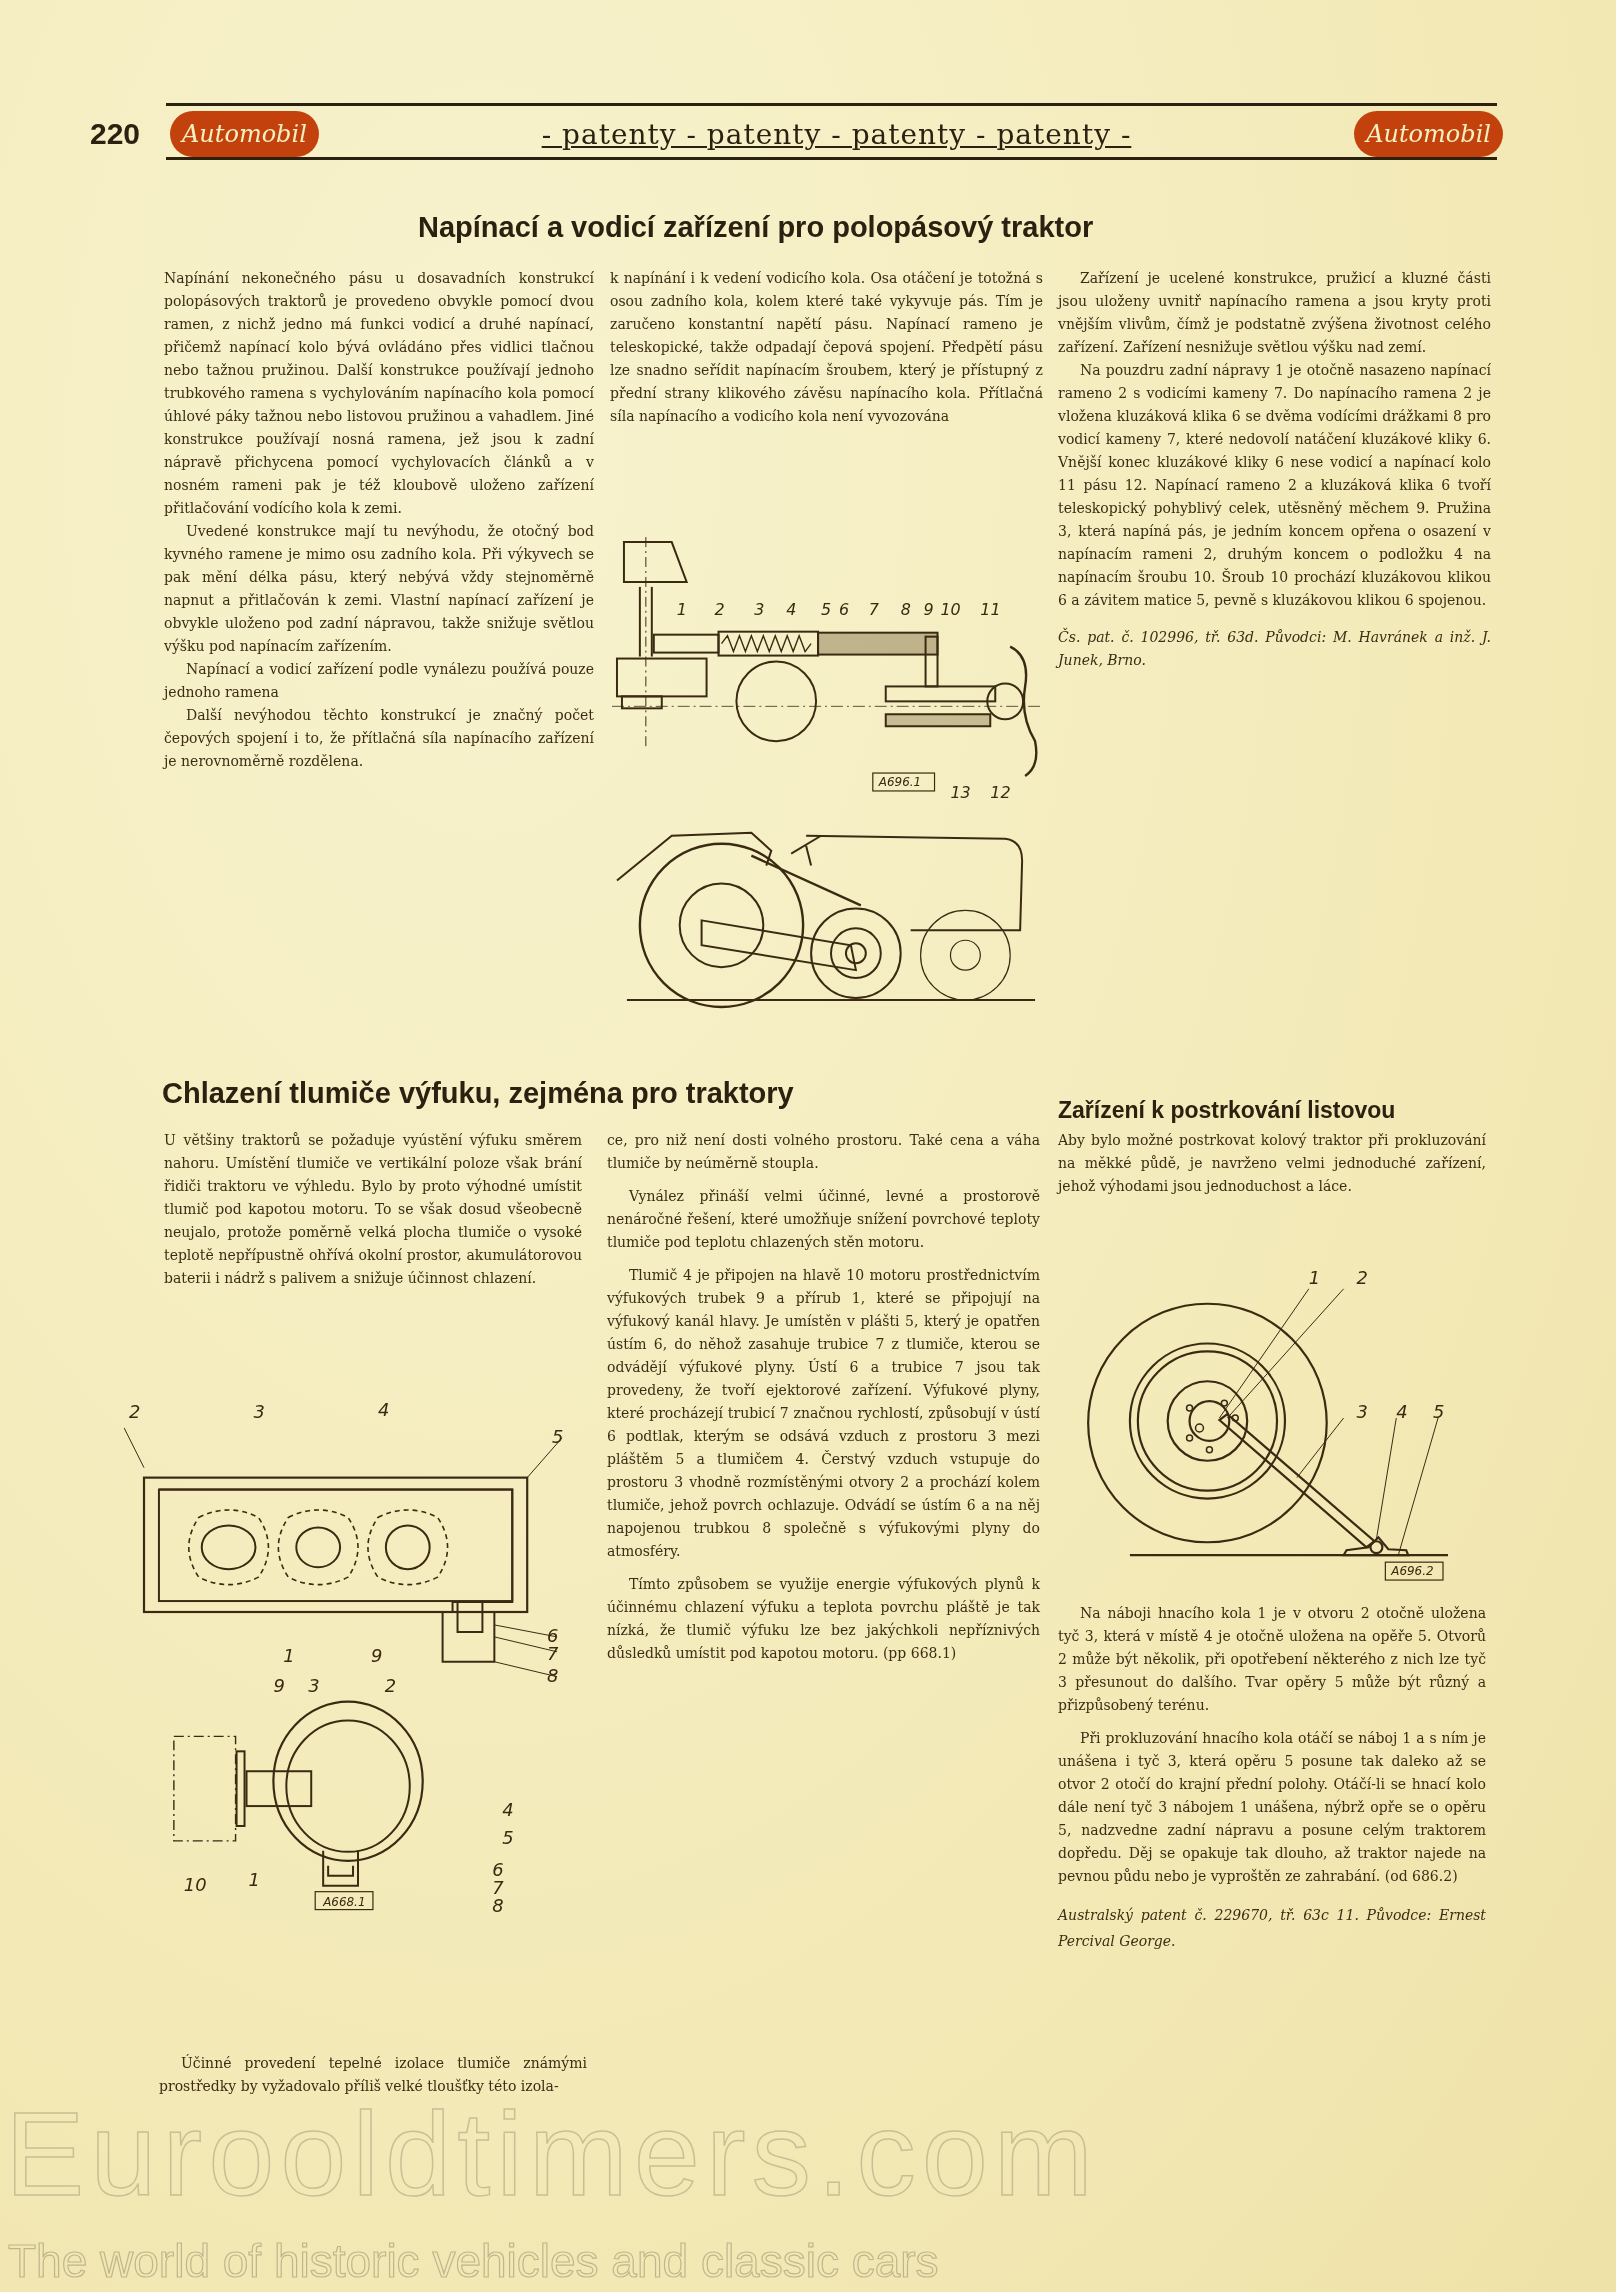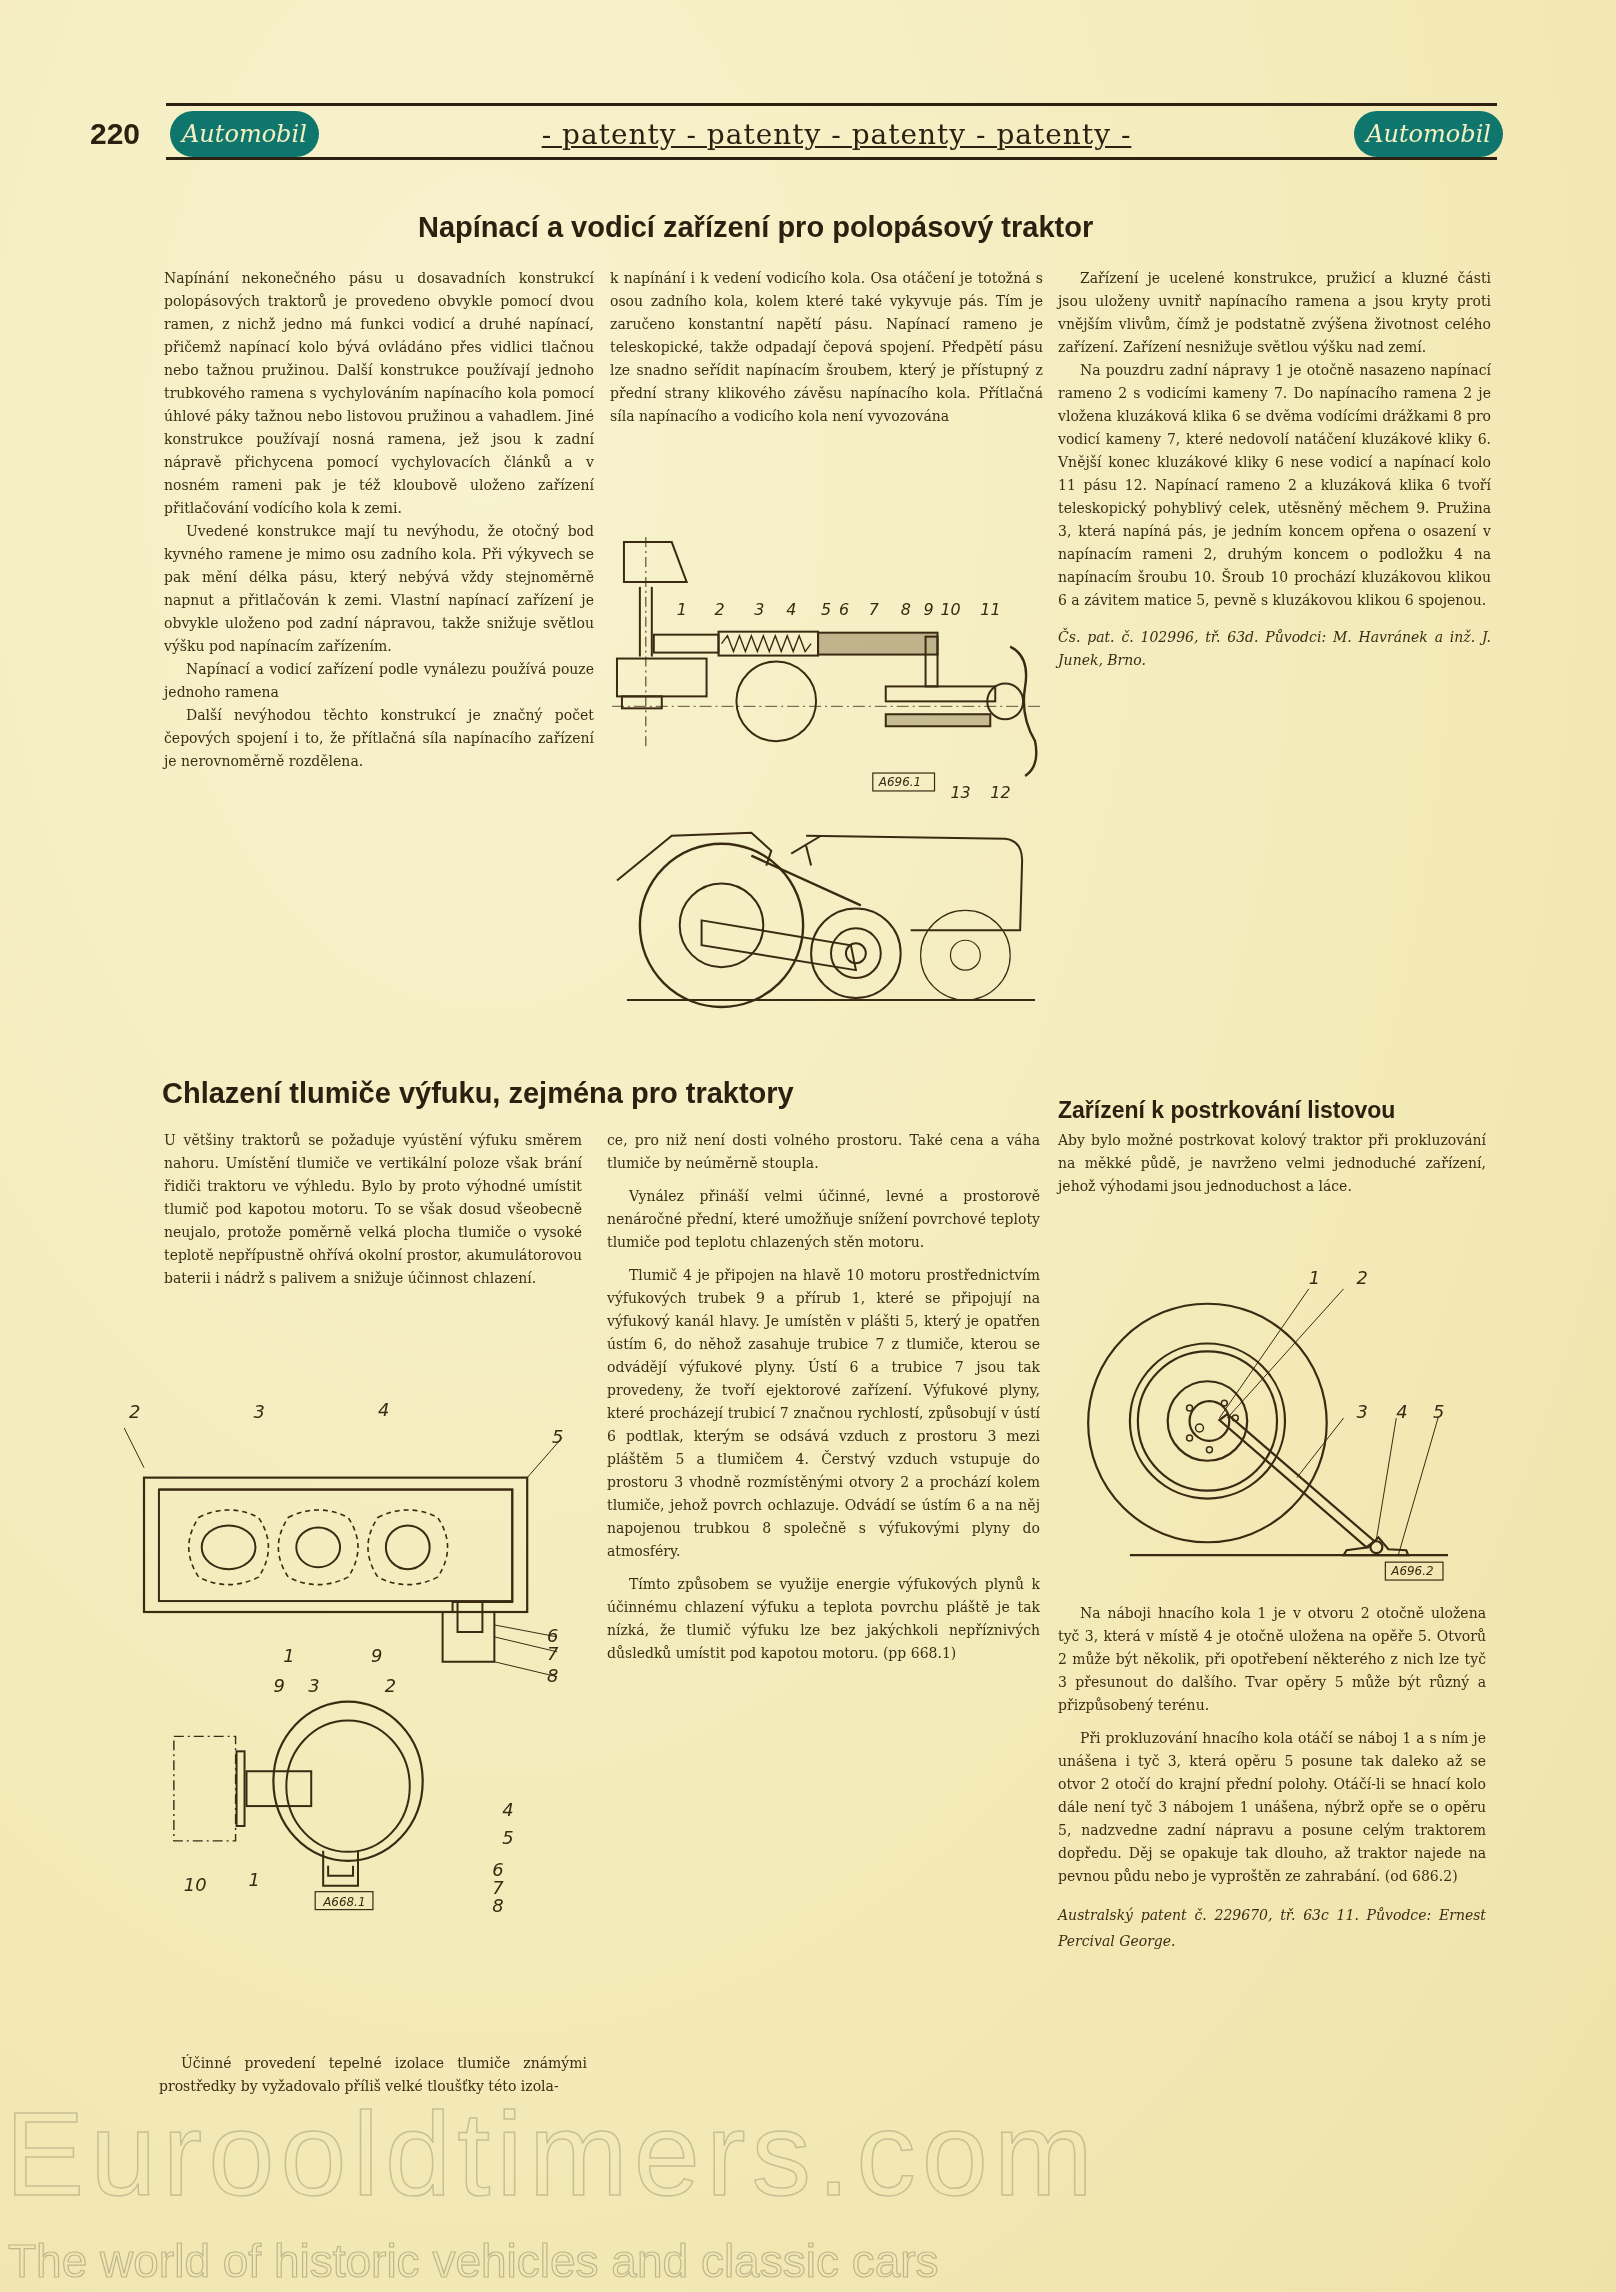--- a/index.html
+++ b/index.html
@@ -7,21 +7,21 @@
     width:1617px; height:2292px; overflow:hidden; position:relative;
     background:#f6efc0;
     background-image: radial-gradient(ellipse at 30% 20%, #f8f3cf 0%, #f3eab8 60%, #efe2a8 100%);
     color:#3a2c14;
     font-family:"DejaVu Serif", serif;
   }
   
   .rule { position:absolute; left:166px; width:1331px; height:3px; background:#2c2010; }
   .masthead { position:absolute; left:90px; top:104px; width:1413px; height:60px; display:flex; align-items:center; }
   .pageno { font-family:"Liberation Sans", sans-serif; font-weight:bold; font-size:30px; color:#2c2010; width:80px; }
-  .logo { background:#0f766e; color:#f6efc0; border-radius:26px; font-family:"DejaVu Serif", serif; font-style:italic; font-size:24px; padding:6px 12px; height:34px; line-height:34px; display:inline-block;text-align:right; }
+  .logo { background:#c2410c; color:#f6efc0; border-radius:26px; font-family:"DejaVu Serif", serif; font-style:italic; font-size:24px; padding:6px 12px; height:34px; line-height:34px; display:inline-block;text-align:right; }
   .patenty { font-family:"DejaVu Serif", serif; font-size:28px; color:#2c2010; letter-spacing:1px; margin:0 18px; flex:1; text-align:center; white-space:nowrap;text-decoration:underline; }
   .sec-title { position:absolute; font-family:"Liberation Sans", sans-serif; font-weight:bold; color:#2c2010; }
   .col { position:absolute; font-family:"DejaVu Serif", serif; font-size:14px; line-height:23px; text-align:justify; color:#3c2d14; }
   .col p { margin:0; text-indent:0; }
   .col p.ind { text-indent:22px; }
   .col p.gap { margin-top:10px; }
   .col p.cite { font-style:italic; margin-top:14px; text-indent:0; }
   .fig { position:absolute; }
   .fig svg { width:100%; height:100%; }
   .watermark { position:absolute; font-family:"Liberation Sans", sans-serif; color:transparent; -webkit-text-stroke:1.5px rgba(150,140,110,0.45); }
@@ -175,21 +175,21 @@
     <rect x="192" y="496" width="58" height="18" stroke-width="1.2"></rect>
   </svg>
 </div>
 
 <div class="col" style="left:159px; top:2052px; width:428px;">
   <p class="ind">Účinné provedení tepelné izolace tlumiče známými prostředky by vyžadovalo příliš velké tloušťky této izola-</p>
 </div>
 
 <div class="col" style="left:607px; top:1129px; width:433px;">
   <p>ce, pro niž není dosti volného prostoru. Také cena a váha tlumiče by neúměrně stoupla.</p>
-  <p class="ind gap">Vynález přináší velmi účinné, levné a prostorově nenáročné přední, které umožňuje snížení povrchové teploty tlumiče pod teplotu chlazených stěn motoru.</p>
+  <p class="ind gap">Vynález přináší velmi účinné, levné a prostorově nenáročné řešení, které umožňuje snížení povrchové teploty tlumiče pod teplotu chlazených stěn motoru.</p>
   <p class="ind gap">Tlumič 4 je připojen na hlavě 10 motoru prostřednictvím výfukových trubek 9 a přírub 1, které se připojují na výfukový kanál hlavy. Je umístěn v plášti 5, který je opatřen ústím 6, do něhož zasahuje trubice 7 z tlumiče, kterou se odvádějí výfukové plyny. Ústí 6 a trubice 7 jsou tak provedeny, že tvoří ejektorové zařízení. Výfukové plyny, které procházejí trubicí 7 značnou rychlostí, způsobují v ústí 6 podtlak, kterým se odsává vzduch z prostoru 3 mezi pláštěm 5 a tlumičem 4. Čerstvý vzduch vstupuje do prostoru 3 vhodně rozmístěnými otvory 2 a prochází kolem tlumiče, jehož povrch ochlazuje. Odvádí se ústím 6 a na něj napojenou trubkou 8 společně s výfukovými plyny do atmosféry.</p>
   <p class="ind gap">Tímto způsobem se využije energie výfukových plynů k účinnému chlazení výfuku a teplota povrchu pláště je tak nízká, že tlumič výfuku lze bez jakýchkoli nepříznivých důsledků umístit pod kapotou motoru. (pp 668.1)</p>
 </div>
 
 <div class="sec-title" style="left:1058px; top:1097px; font-size:23px;">Zařízení k postrkování listovou</div>
 
 <div class="col" style="left:1058px; top:1129px; width:428px;">
   <p>Aby bylo možné postrkovat kolový traktor při prokluzování na měkké půdě, je navrženo velmi jednoduché zařízení, jehož výhodami jsou jednoduchost a láce.</p>
 </div>
 

